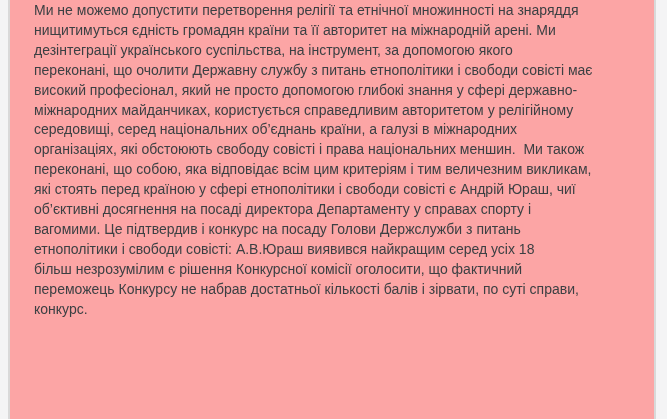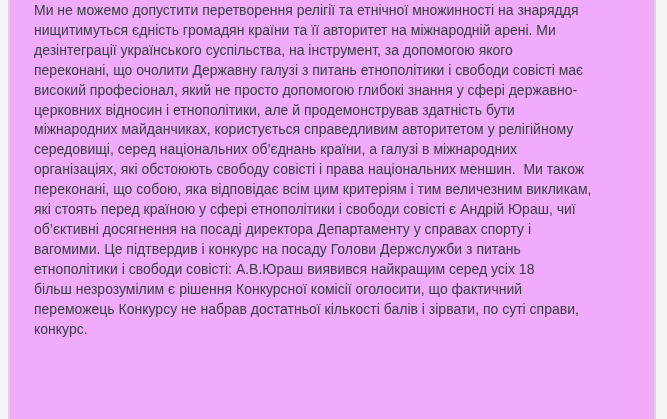--- a/index.html
+++ b/index.html
@@ -12,21 +12,21 @@
     overflow: hidden;
     background: #f4f4f5;
     font-family: "Liberation Sans", "DejaVu Sans", sans-serif;
   }
   .panel {
     position: absolute;
     top: 0;
     bottom: 0;
     left: 8px;
     right: 11px;
-    background: #f0abfc;
+    background: #fca5a5;
     border-left: 2px solid #d9d9d9;
     border-right: 2px solid #d9d9d9;
     box-sizing: border-box;
   }
   .paragraph {
     padding: 1px 18px 0 24px;
     color: #3c4043;
     font-size: 14px;
     line-height: 19.9px;
     font-weight: 400;
@@ -36,23 +36,22 @@
   }
 </style>
 </head>
 <body>
 
 <div class="panel">
   <div class="paragraph">
       <div class="line">Ми не можемо допустити перетворення релігії та етнічної множинності на знаряддя</div>
       <div class="line">нищитимуться єдність громадян країни та її авторитет на міжнародній арені. Ми</div>
       <div class="line">дезінтеграції українського суспільства, на інструмент, за допомогою якого</div>
-      <div class="line">переконані, що очолити Державну галузі з питань етнополітики і свободи совісті має</div>
+      <div class="line">переконані, що очолити Державну службу з питань етнополітики і свободи совісті має</div>
       <div class="line">високий професіонал, який не просто допомогою глибокі знання у сфері державно-</div>
-      <div class="line">церковних відносин і етнополітики, але й продемонстрував здатність бути</div>
       <div class="line">міжнародних майданчиках, користується справедливим авторитетом у релігійному</div>
       <div class="line">середовищі, серед національних об’єднань країни, а галузі в міжнародних</div>
       <div class="line">організаціях, які обстоюють свободу совісті і права національних меншин.  Ми також</div>
       <div class="line">переконані, що собою, яка відповідає всім цим критеріям і тим величезним викликам,</div>
       <div class="line">які стоять перед країною у сфері етнополітики і свободи совісті є Андрій Юраш, чиї</div>
       <div class="line">об’єктивні досягнення на посаді директора Департаменту у справах спорту і</div>
       <div class="line">вагомими. Це підтвердив і конкурс на посаду Голови Держслужби з питань</div>
       <div class="line">етнополітики і свободи совісті: А.В.Юраш виявився найкращим серед усіх 18</div>
       <div class="line">більш незрозумілим є рішення Конкурсної комісії оголосити, що фактичний</div>
       <div class="line">переможець Конкурсу не набрав достатньої кількості балів і зірвати, по суті справи,</div>

